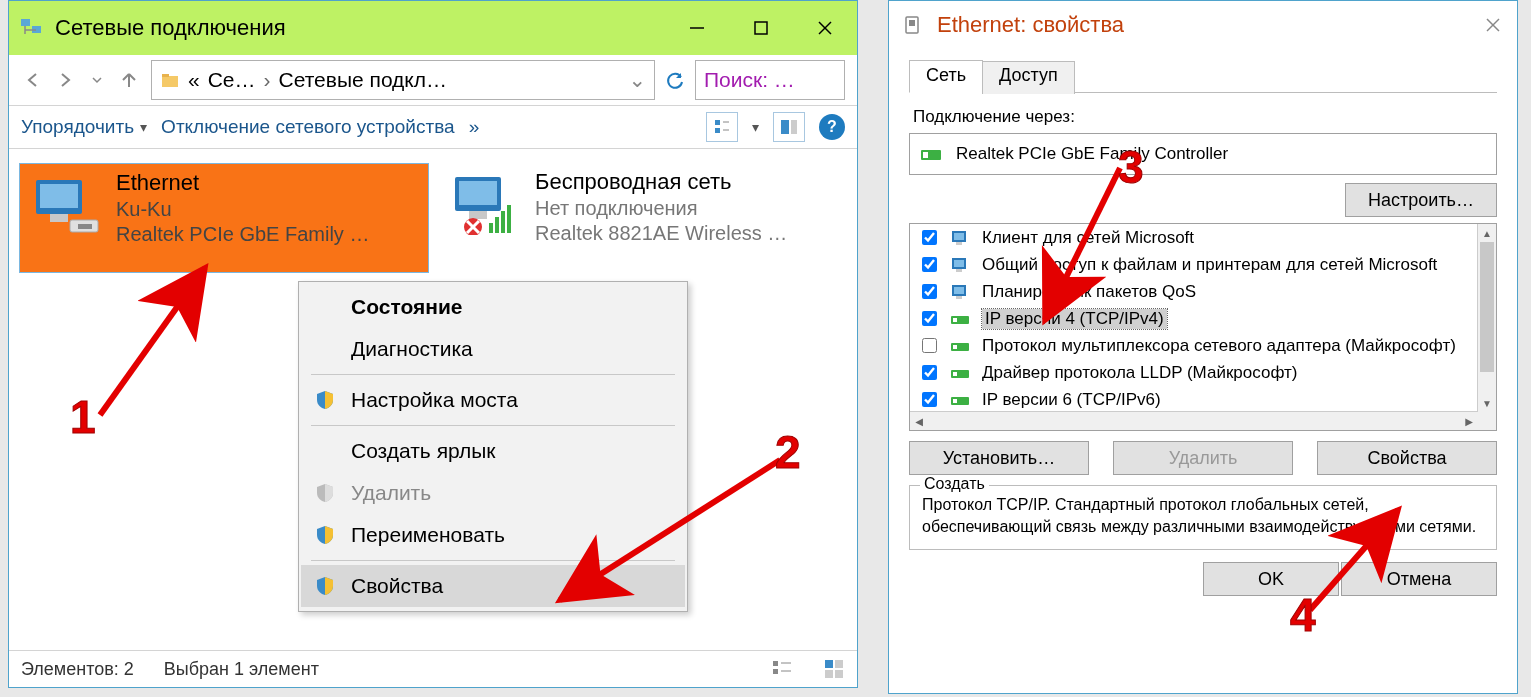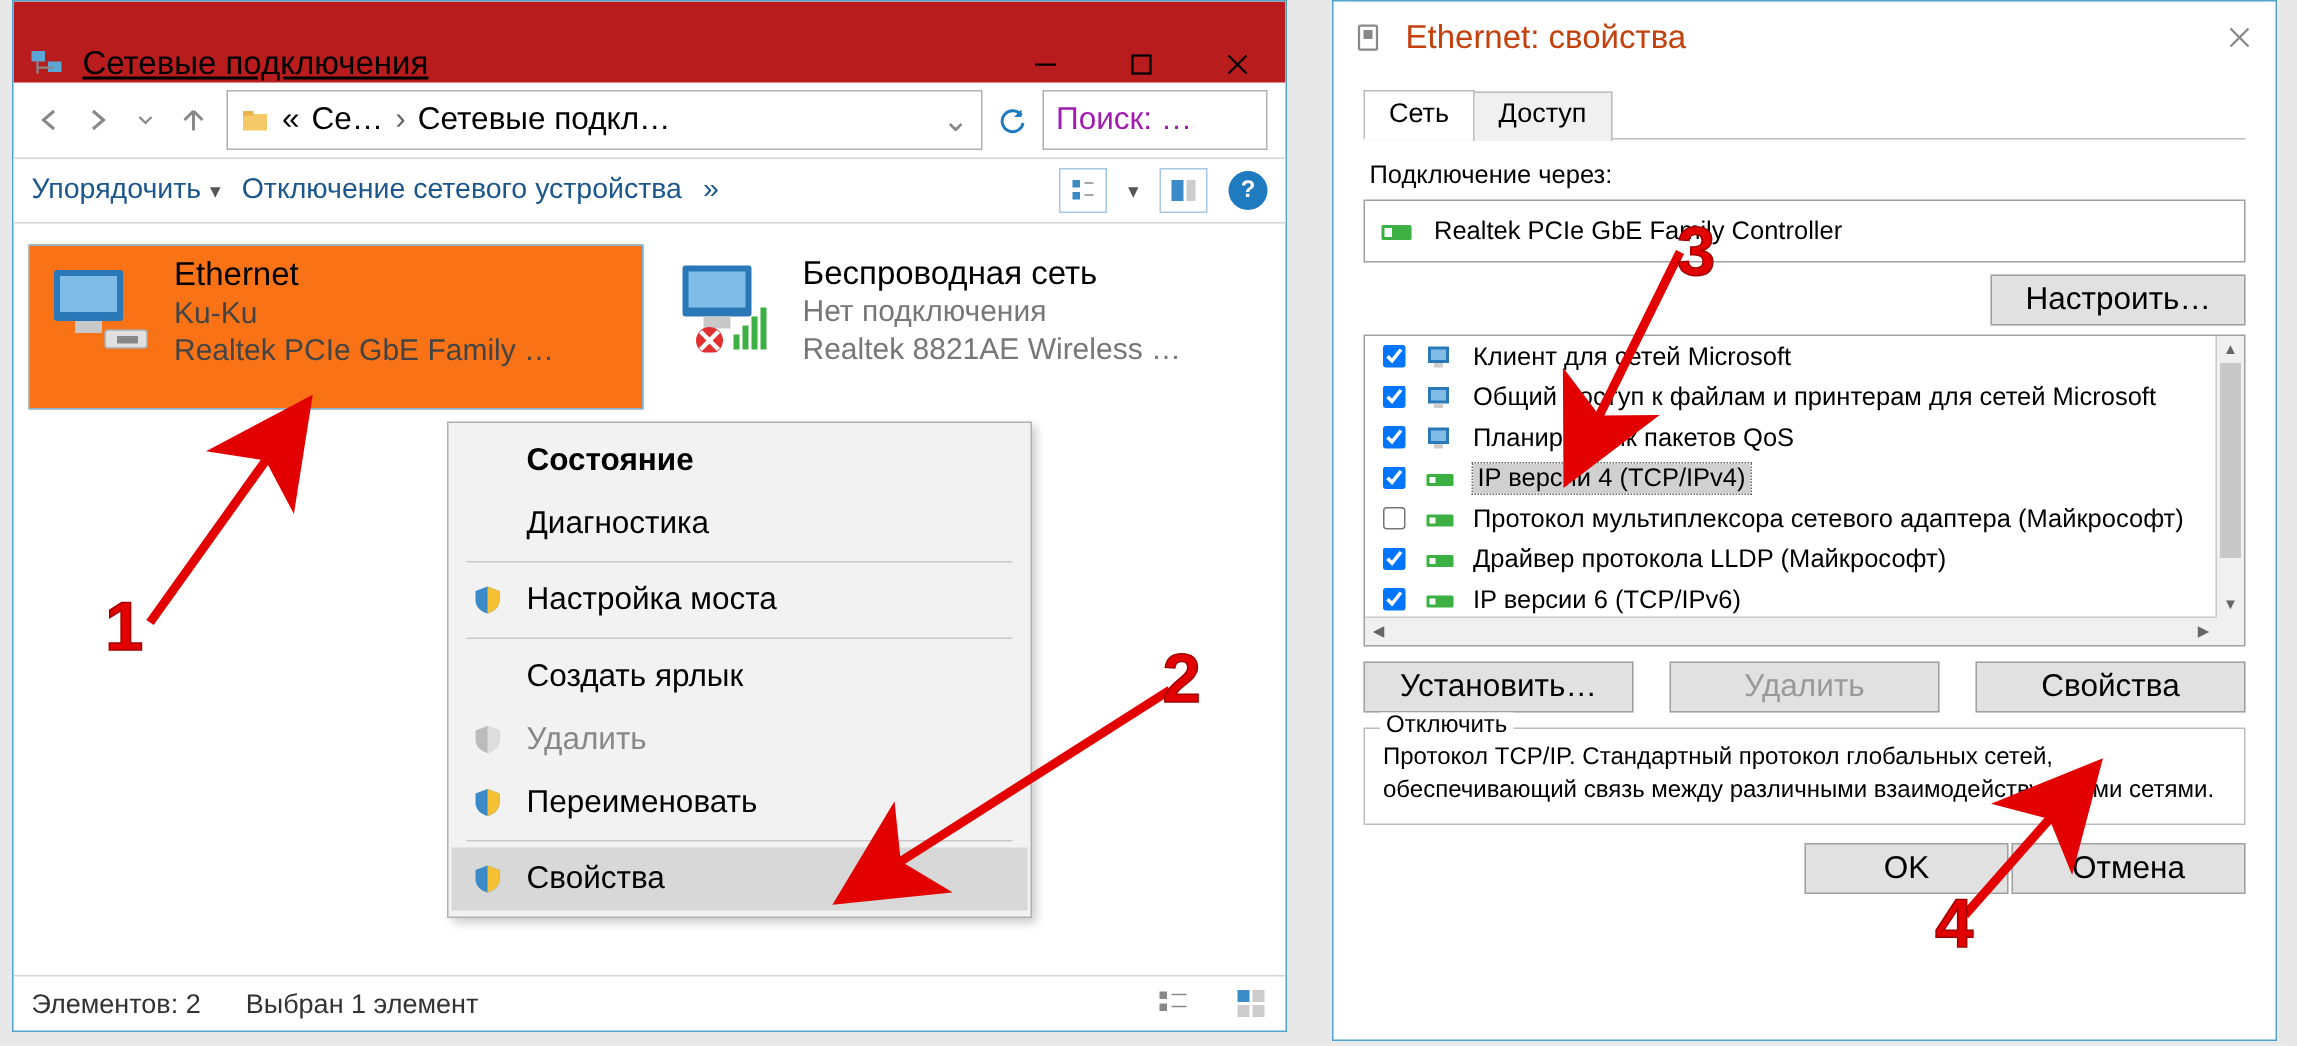--- a/index.html
+++ b/index.html
@@ -4,21 +4,21 @@
 <style>
 html, body { margin:0; padding:0; font-family:"Segoe UI","Tahoma",sans-serif; background:#e8e8e8; }
 body { width:1531px; height:697px; position:relative; overflow:hidden; }
 
 
 .win-left {
   position:absolute; left:8px; top:0; width:850px; height:688px;
   background:#fff; border:1px solid #4fa3cc; box-sizing:border-box; overflow:hidden;
 }
 .win-left .titlebar {
-  height:54px; background:#b91c1c; display:flex; align-items:flex-end; padding:0 10px;text-decoration:underline;
+  height:54px; background:#bef264; display:flex; align-items:center; padding:0 10px;
 }
 .win-left .titlebar .ic { width:24px; height:24px; margin-right:12px }
 .win-left .titlebar .title { font-size:22px; color:#000; flex:1; letter-spacing:0; }
 .win-left .titlebar .winbtns { display:flex; gap:40px; padding-right:10px }
 .win-left .titlebar .winbtns .wb { width:24px; height:24px; display:flex; align-items:center; justify-content:center; color:#000; }
 .win-left .addressbar { height:50px; display:flex; align-items:center; gap:10px; padding:0 12px; }
 .win-left .navbtns { display:flex; align-items:center; gap:8px; }
 .win-left .navbtns .nb { width:24px; height:24px; color:#808080; display:flex; align-items:center; justify-content:center; }
 .win-left .addrbox { flex:1; height:40px; border:1px solid #b0b0b0; display:flex; align-items:center; gap:8px; padding:0 8px; box-sizing:border-box; }
 .win-left .addrbox .foldic { width:20px; height:20px }
@@ -71,21 +71,21 @@
 .win-right .body { padding:10px 20px 0 20px }
 .tabs { display:flex; border-bottom:1px solid #bcbcbc; }
 .tabs .tab { padding:4px 16px 6px 16px; font-size:18px; color:#000; border:1px solid #bcbcbc; border-bottom:none; background:#fff; margin-right:-1px; position:relative; top:1px; }
 .tabs .tab:not(.active){ background:#f0f0f0; top:2px; padding-top:3px; padding-bottom:5px }
 .tabs .tab.active { background:#fff; border-bottom:1px solid #fff }
 
 .grp-label { font-size:17px; color:#000; margin:14px 0 6px 4px }
 .adapterbox { height:40px; border:1px solid #a0a0a0; display:flex; align-items:center; padding:0 10px; gap:12px; font-size:17px }
 .adapterbox svg { width:24px; height:20px }
 .cfgbtn-row { display:flex; justify-content:flex-end; margin:8px 0 6px 0 }
-.btn { height:32px; padding:0 22px; background:#e1e1e1; border:1px solid #a0a0a0; font-size:21px; display:flex; align-items:center; justify-content:center }
+.btn { height:32px; padding:0 22px; background:#e1e1e1; border:1px solid #a0a0a0; font-size:18px; display:flex; align-items:center; justify-content:center }
 .btn.disabled { color:#999 }
 
 .listbox { border:1px solid #a0a0a0; height:206px; position:relative; overflow:hidden }
 .listbox .rows { position:absolute; left:0; top:0; right:18px; bottom:18px; overflow:hidden }
 .listbox .row { height:27px; display:flex; align-items:center; padding:0 8px; gap:10px; font-size:17px; white-space:nowrap }
 .listbox .row.selected .lbl { background:#d0d0d0; outline:1px dotted #666; padding:0 3px }
 .listbox input[type=checkbox]{ width:15px; height:15px }
 .listbox .row svg { width:22px; height:18px; flex:none }
 .listbox .vscroll { position:absolute; right:0; top:0; bottom:18px; width:18px; background:#f0f0f0; border-left:1px solid #ccc }
 .listbox .vscroll .thumb { position:absolute; left:2px; right:2px; top:18px; height:130px; background:#c8c8c8 }
@@ -429,21 +429,21 @@
       <div class="corner"></div>
     </div>
 
     <div class="btnrow">
       <div class="btn">Установить…</div>
       <div class="btn disabled">Удалить</div>
       <div class="btn">Свойства</div>
     </div>
 
     <div class="descbox">
-      <span class="caption">Отключить</span>
+      <span class="caption">Создать</span>
       <div class="text">Протокол TCP/IP. Стандартный протокол глобальных сетей, обеспечивающий связь между различными взаимодействующими сетями.</div>
     </div>
   </div>
 
   <div class="dlg-btnrow">
     <div class="btn" style="width:90px">OK</div>
     <div class="btn" style="width:110px">Отмена</div>
   </div>
 </div>
 

